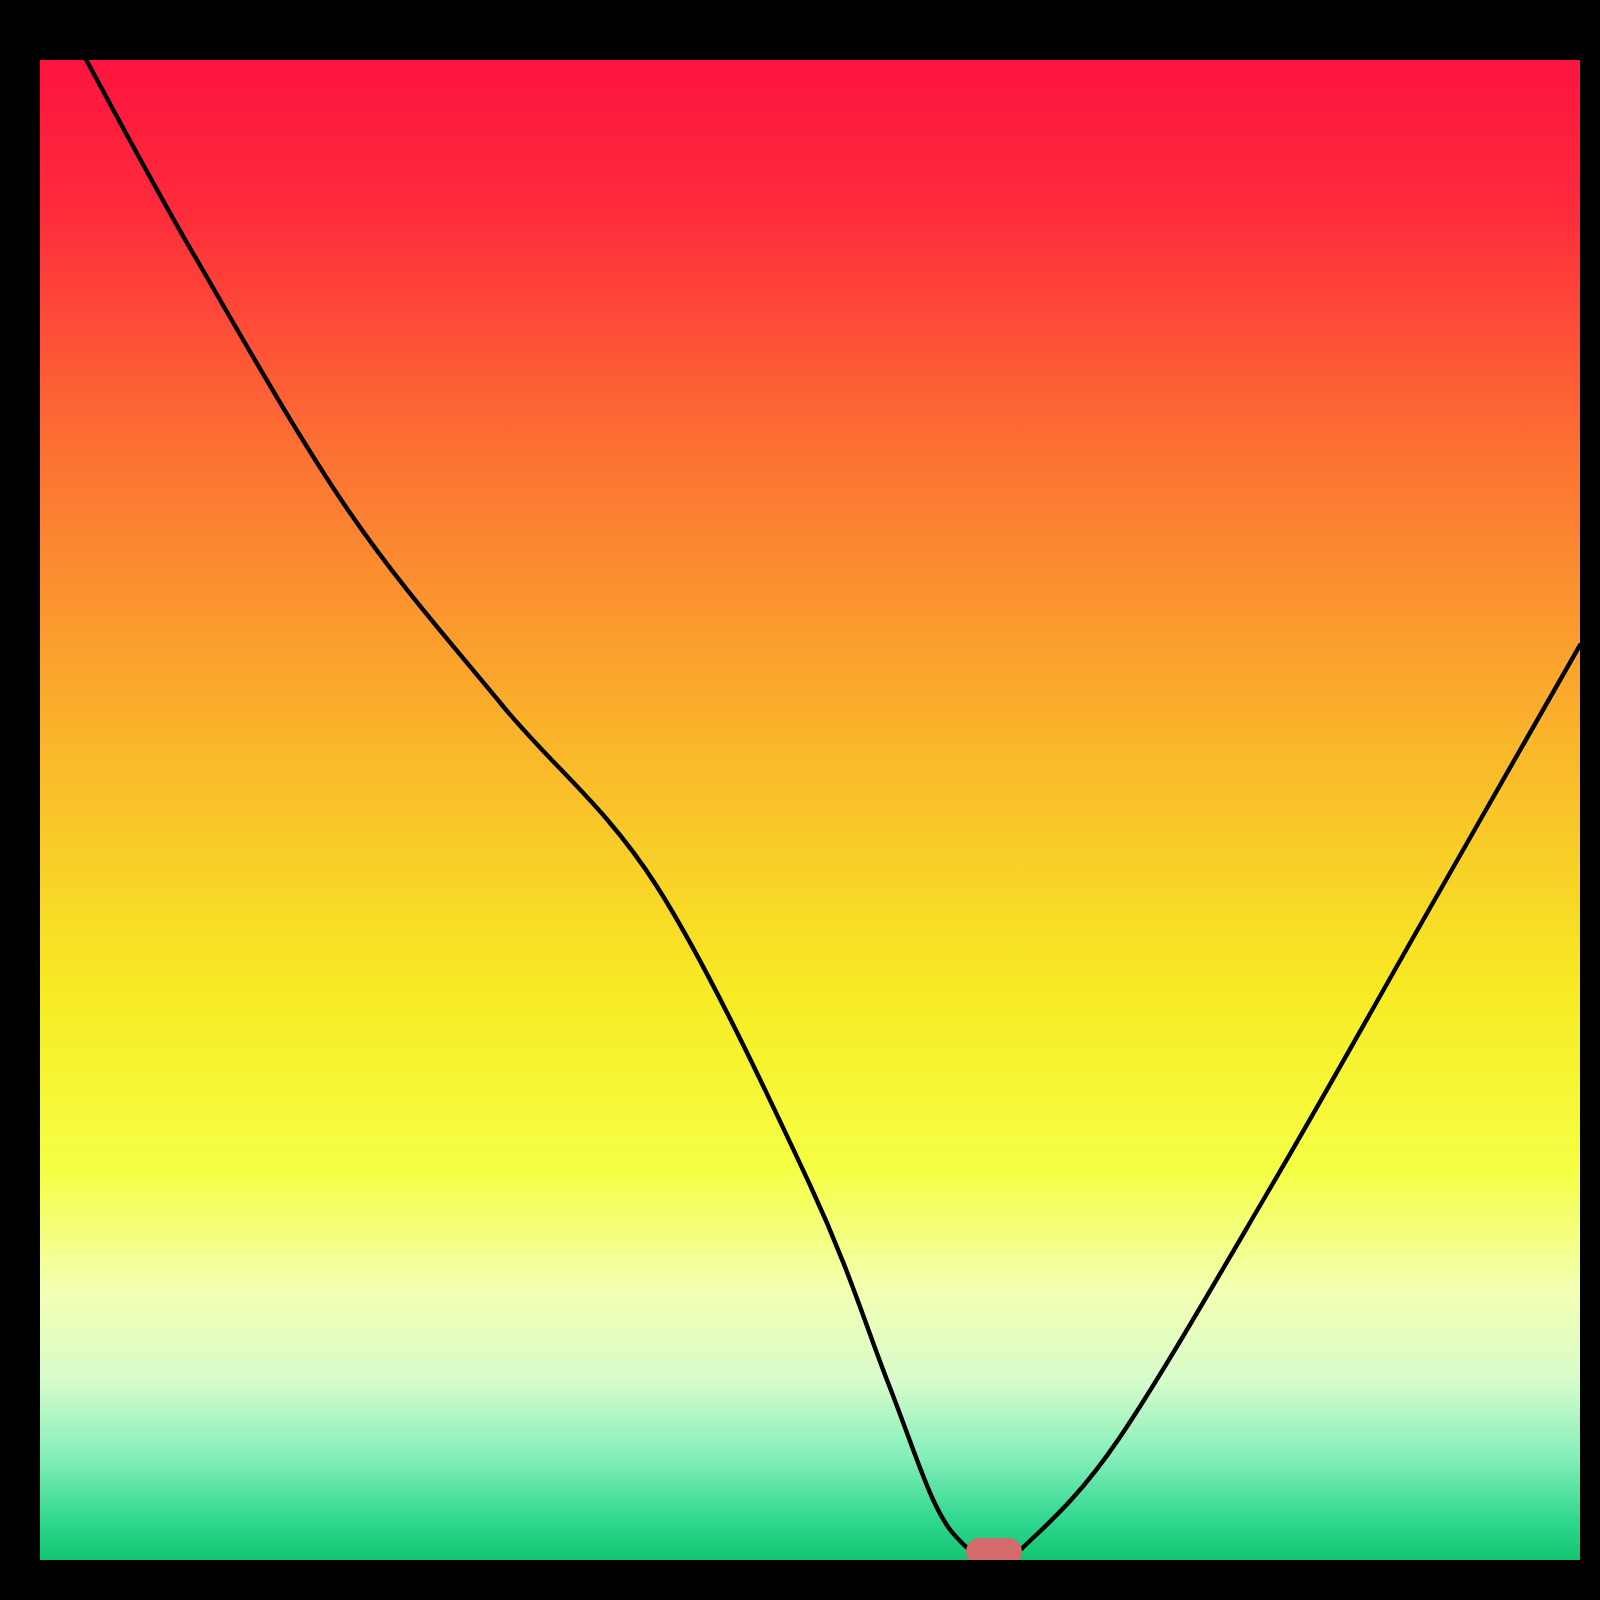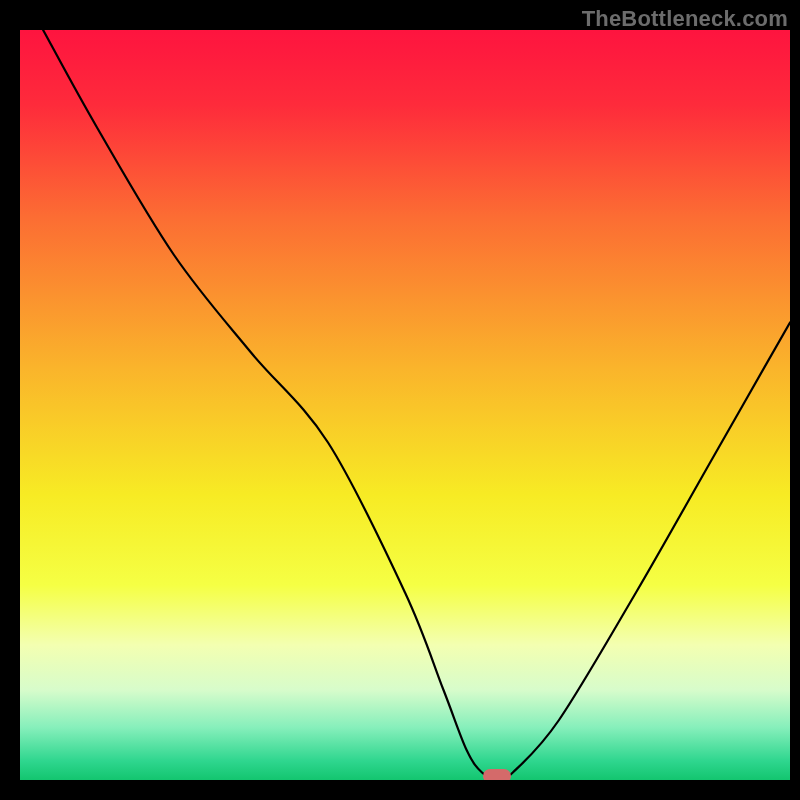--- a/index.html
+++ b/index.html
@@ -55,21 +55,20 @@
     width: 28px;
     height: 14px;
     border-radius: 7px;
     transform: translate(-50%, -50%);
   }
 </style>
 </head>
 <body>
 
 <div class="frame">
-  <div class="watermark">TheBottleneck.com</div>
   <div class="plot">
     <div class="gradient" id="grad" style="background: linear-gradient(rgb(254, 20, 63) 0%, rgb(254, 43, 59) 10%, rgb(252, 109, 51) 25%, rgb(250, 180, 43) 45%, rgb(247, 235, 36) 62%, rgb(245, 255, 68) 74%, rgb(243, 255, 177) 82%, rgb(215, 252, 203) 88%, rgb(134, 239, 187) 93%, rgb(46, 214, 142) 97.5%, rgb(19, 197, 111) 100%);"></div>
     <svg class="curve" id="curveSvg" viewBox="0 0 770 750" preserveAspectRatio="none">
       <path id="curvePath" d="M 23.10 0.00 C 32.08 16.25, 55.18 60.00, 77.00 97.50 C 98.82 135.00, 128.33 187.50, 154.00 225.00 C 179.67 262.50, 205.33 291.25, 231.00 322.50 C 256.67 353.75, 282.33 372.50, 308.00 412.50 C 333.67 452.50, 365.75 521.25, 385.00 562.50 C 404.25 603.75, 413.23 633.75, 423.50 660.00 C 433.77 686.25, 440.18 706.25, 446.60 720.00 C 453.02 733.75, 456.87 737.50, 462.00 742.50 C 467.13 747.50, 472.27 750.00, 477.40 750.00 C 482.53 750.00, 482.53 752.50, 492.80 742.50 C 503.07 732.50, 518.47 720.00, 539.00 690.00 C 559.53 660.00, 590.33 606.25, 616.00 562.50 C 641.67 518.75, 667.33 472.50, 693.00 427.50 C 718.67 382.50, 757.17 315.00, 770.00 292.50" fill="none" stroke="#000" stroke-width="2.2" stroke-linejoin="round" stroke-linecap="round"></path>
     </svg>
     <div class="marker" id="marker" style="left: 477.4px; top: 746px; background: rgb(212, 106, 106);"></div>
   </div>
 </div>
 
 </body></html>

